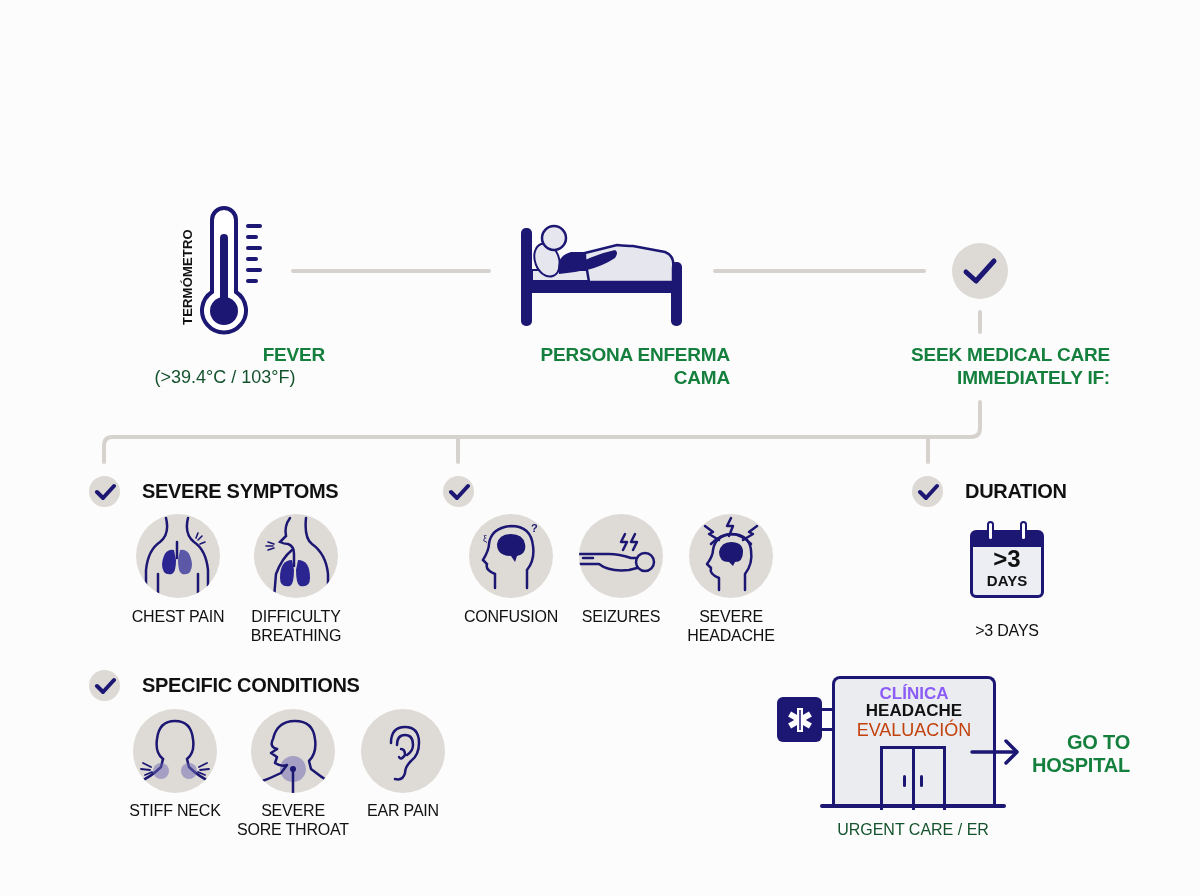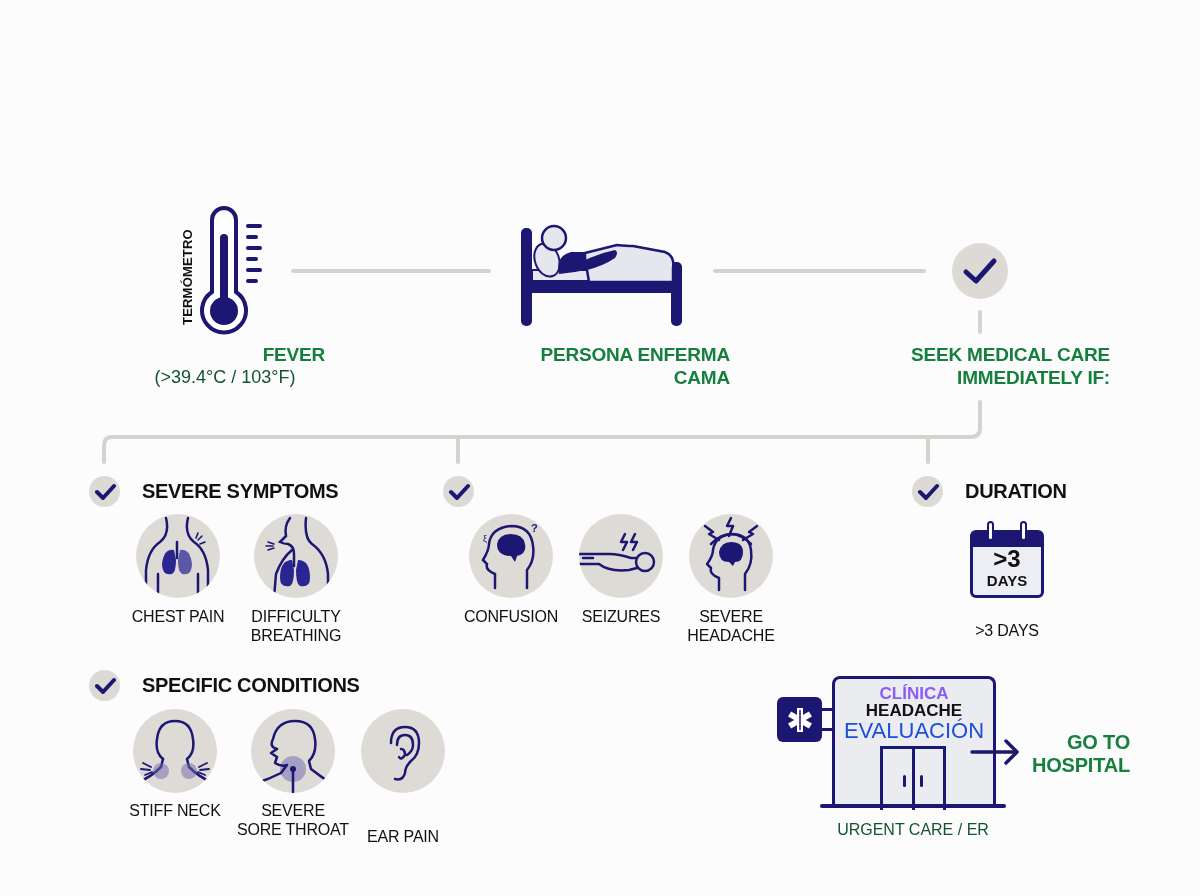--- a/index.html
+++ b/index.html
@@ -253,39 +253,39 @@
 
 <div class="icon-circle" style="left:361px;top:709px;">
   <svg width="84" height="84">
     <g fill="none" stroke="#1c1773" stroke-width="2.5" stroke-linecap="round">
       <path d="M30 34 Q30 18 44 18 Q58 18 58 34 Q58 46 50 52 Q44 58 44 64 Q42 72 34 70"></path>
       <path d="M36 36 Q36 26 44 26 Q52 26 52 36 Q52 42 46 46"></path>
       <path d="M40 40 Q44 40 44 46 Q40 52 38 48"></path>
     </g>
   </svg>
 </div>
-<div class="icon-label" style="left:343px;top:801px;margin-top:26px;"><span>EAR PAIN</span></div>
+<div class="icon-label" style="left:343px;top:801px;"><span>EAR PAIN</span></div>
 
 <div class="abs" style="left:777px;top:697px;width:45px;height:45px;background:#1c1773;border-radius:6px;display:flex;align-items:center;justify-content:center;">
   <svg width="30" height="30">
     <g stroke="#fff" stroke-width="6" stroke-linecap="butt">
       <line x1="15" y1="3" x2="15" y2="27"></line>
       <line x1="4.6" y1="9" x2="25.4" y2="21"></line>
       <line x1="4.6" y1="21" x2="25.4" y2="9"></line>
     </g>
     <line x1="15" y1="5" x2="15" y2="25" stroke="#1c1773" stroke-width="1.5"></line>
   </svg>
 </div>
 <div class="abs" style="left:822px;top:708px;width:12px;height:3px;background:#1c1773;"></div>
 <div class="abs" style="left:822px;top:728px;width:12px;height:3px;background:#1c1773;"></div>
 
 <div class="abs" style="left:832px;top:676px;width:164px;height:131px;box-sizing:border-box;border:3.5px solid #1c1773;border-bottom:none;border-radius:8px 8px 0 0;background:#ebecf0;">
   <div style="position:absolute;left:0;top:5px;width:100%;text-align:center;font-weight:700;font-size:17px;line-height:19px;color:#8b5cf6;">CLÍNICA</div>
   <div style="position:absolute;left:0;top:22px;width:100%;text-align:center;font-weight:700;font-size:17px;line-height:19px;color:#111;">HEADACHE</div>
-  <div style="position:absolute;left:0;top:42px;width:100%;text-align:center;font-size:22px;line-height:19px;color:#1d4ed8;">EVALUACIÓN</div>
+  <div style="position:absolute;left:0;top:42px;width:100%;text-align:center;font-size:18px;line-height:19px;color:#c2410c;">EVALUACIÓN</div>
   <div style="position:absolute;left:45px;top:67px;width:66px;height:64px;box-sizing:border-box;border:3px solid #1c1773;border-bottom:none;">
     <div style="position:absolute;left:29px;top:0;width:3px;height:100%;background:#1c1773;"></div>
     <div style="position:absolute;left:20px;top:26px;width:3px;height:12px;background:#1c1773;border-radius:2px;"></div>
     <div style="position:absolute;left:37px;top:26px;width:3px;height:12px;background:#1c1773;border-radius:2px;"></div>
   </div>
 </div>
 <div class="abs" style="left:820px;top:804px;width:186px;height:4px;background:#1c1773;border-radius:2px;"></div>
 
 <svg class="abs" style="left:970px;top:738px" width="52" height="28">
   <g fill="none" stroke="#1c1773" stroke-width="3.5" stroke-linecap="round" stroke-linejoin="round">

